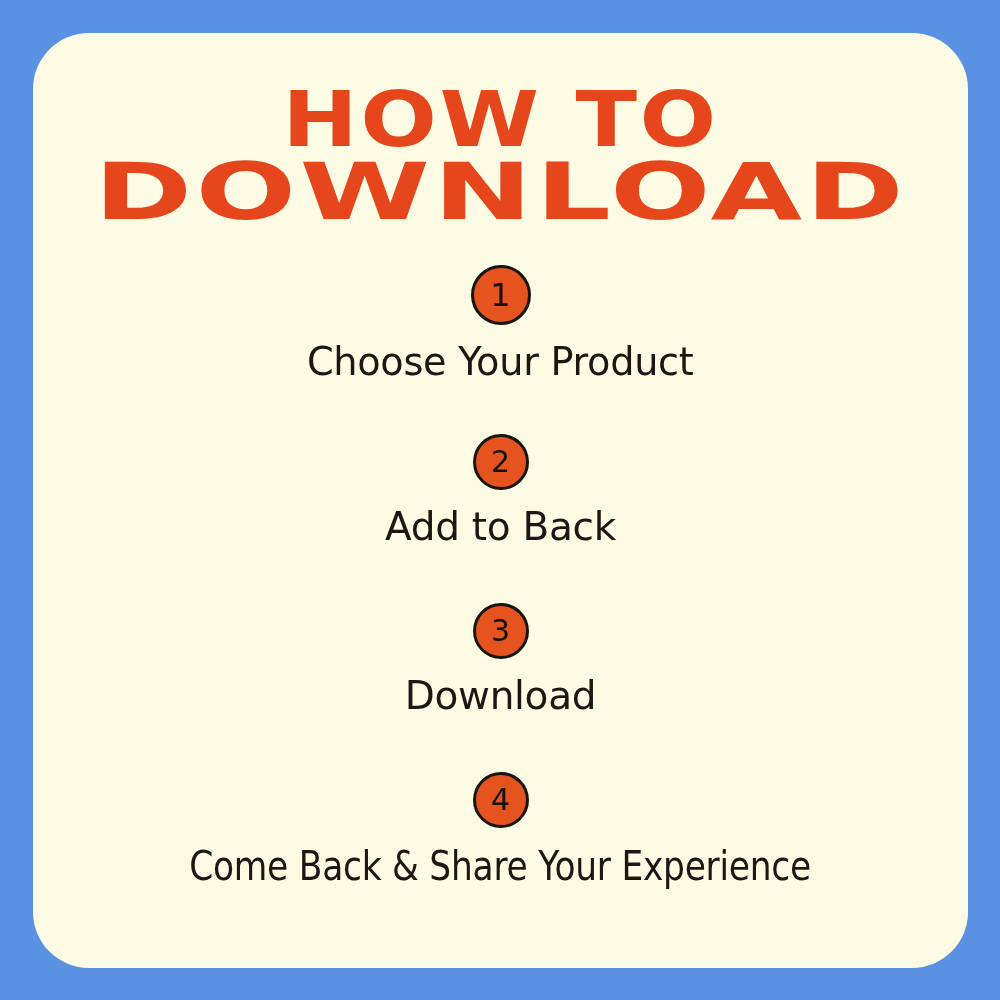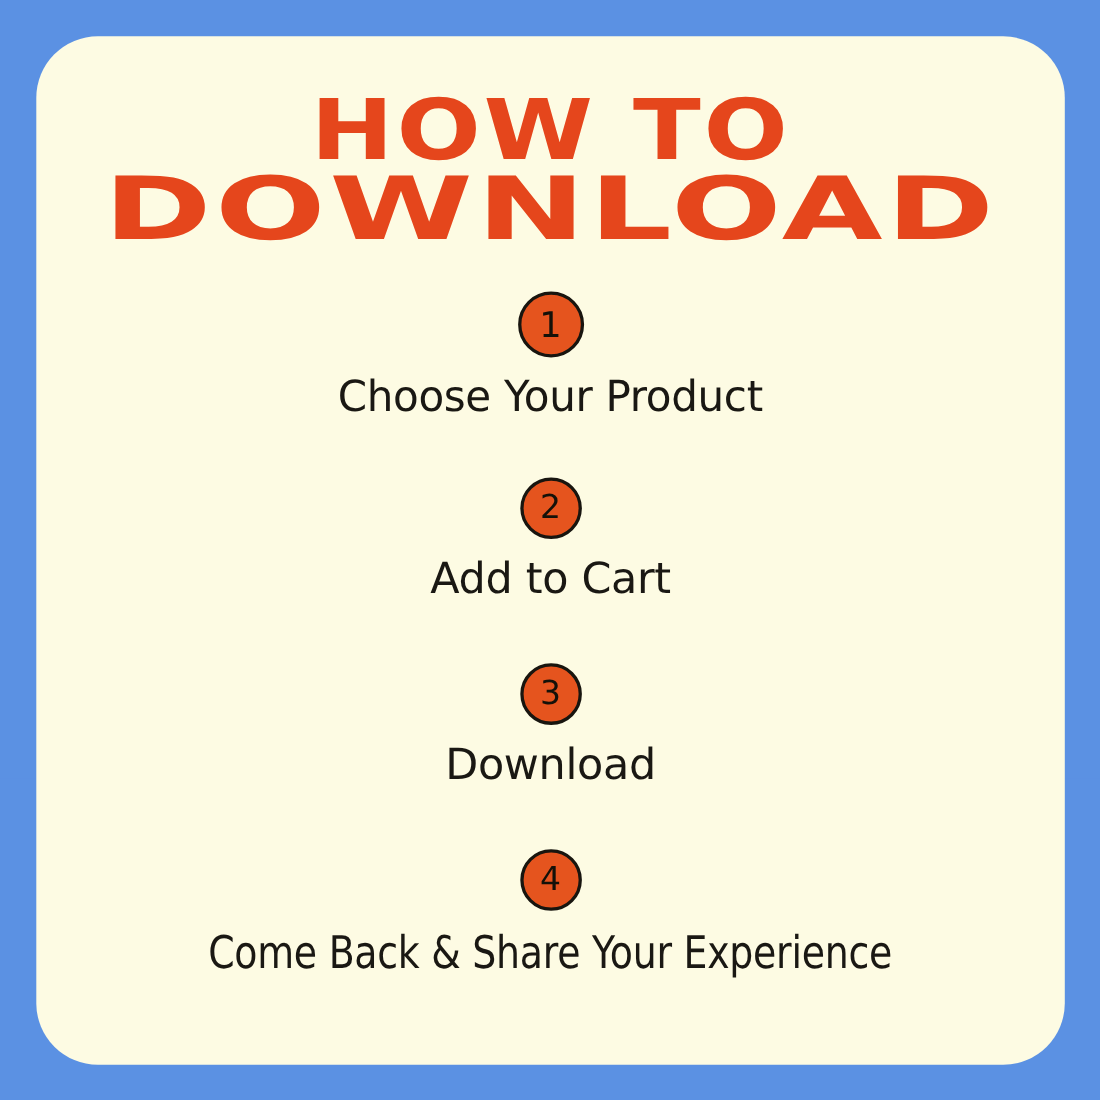--- a/index.html
+++ b/index.html
@@ -148,21 +148,21 @@
         <div class="step-badge">
           <span>1</span>
         </div>
         <div class="step-label">Choose Your Product</div>
       </div>
 
       <div class="step">
         <div class="step-badge">
           <span>2</span>
         </div>
-        <div class="step-label">Add to Cart</div>
+        <div class="step-label">Add to Back</div>
       </div>
 
       <div class="step">
         <div class="step-badge">
           <span>3</span>
         </div>
         <div class="step-label">Download</div>
       </div>
 
       <div class="step wide">

